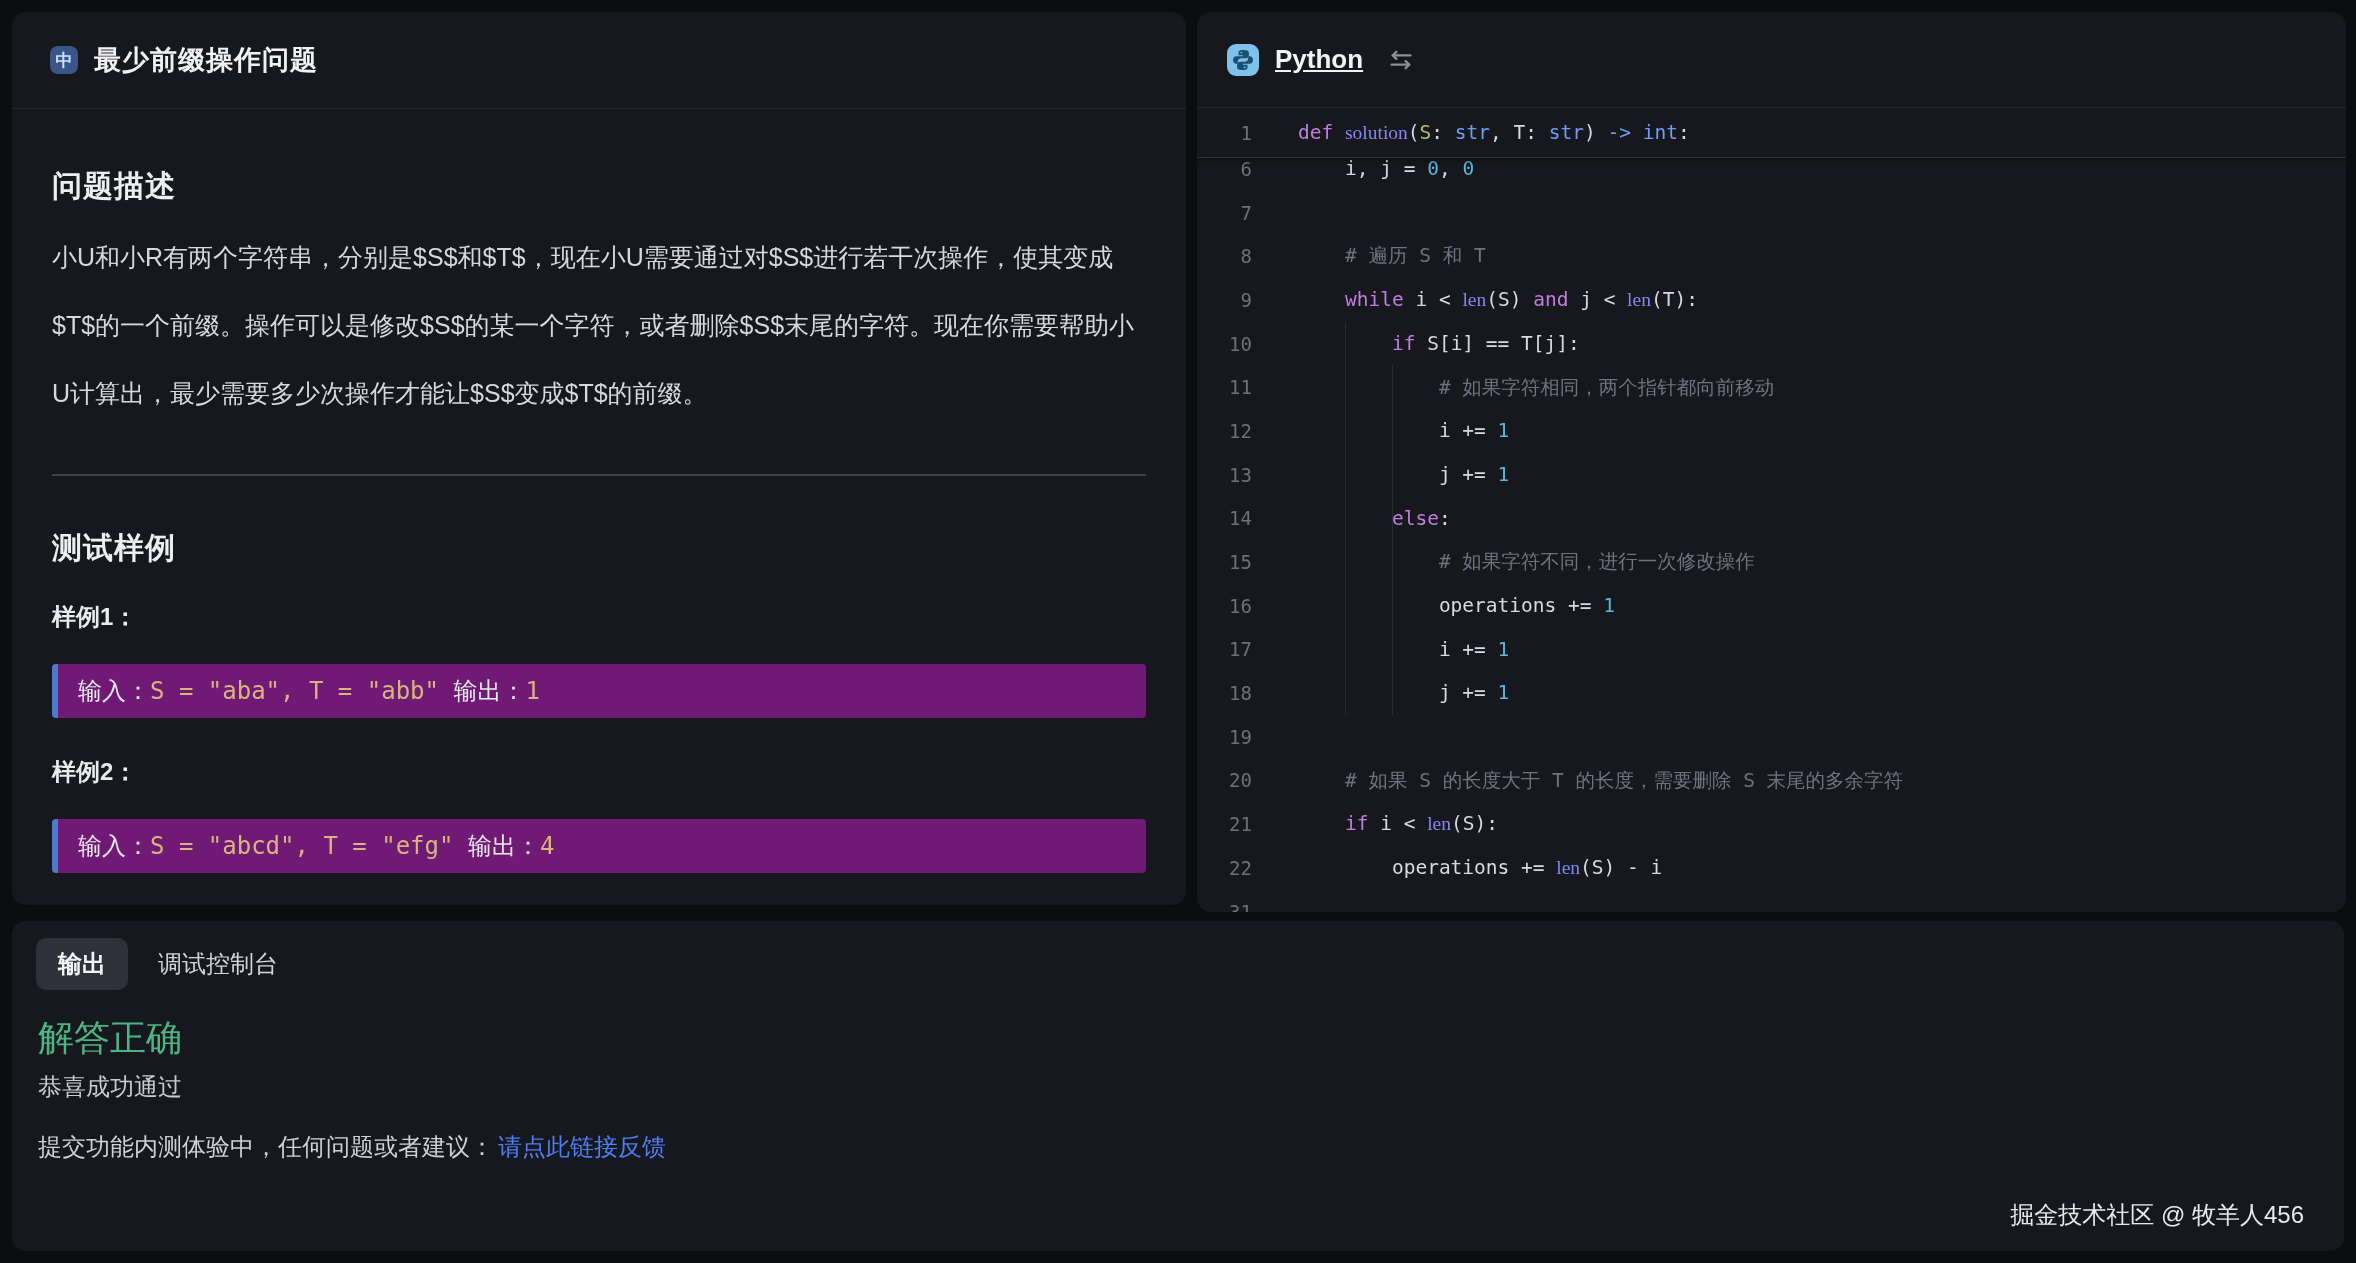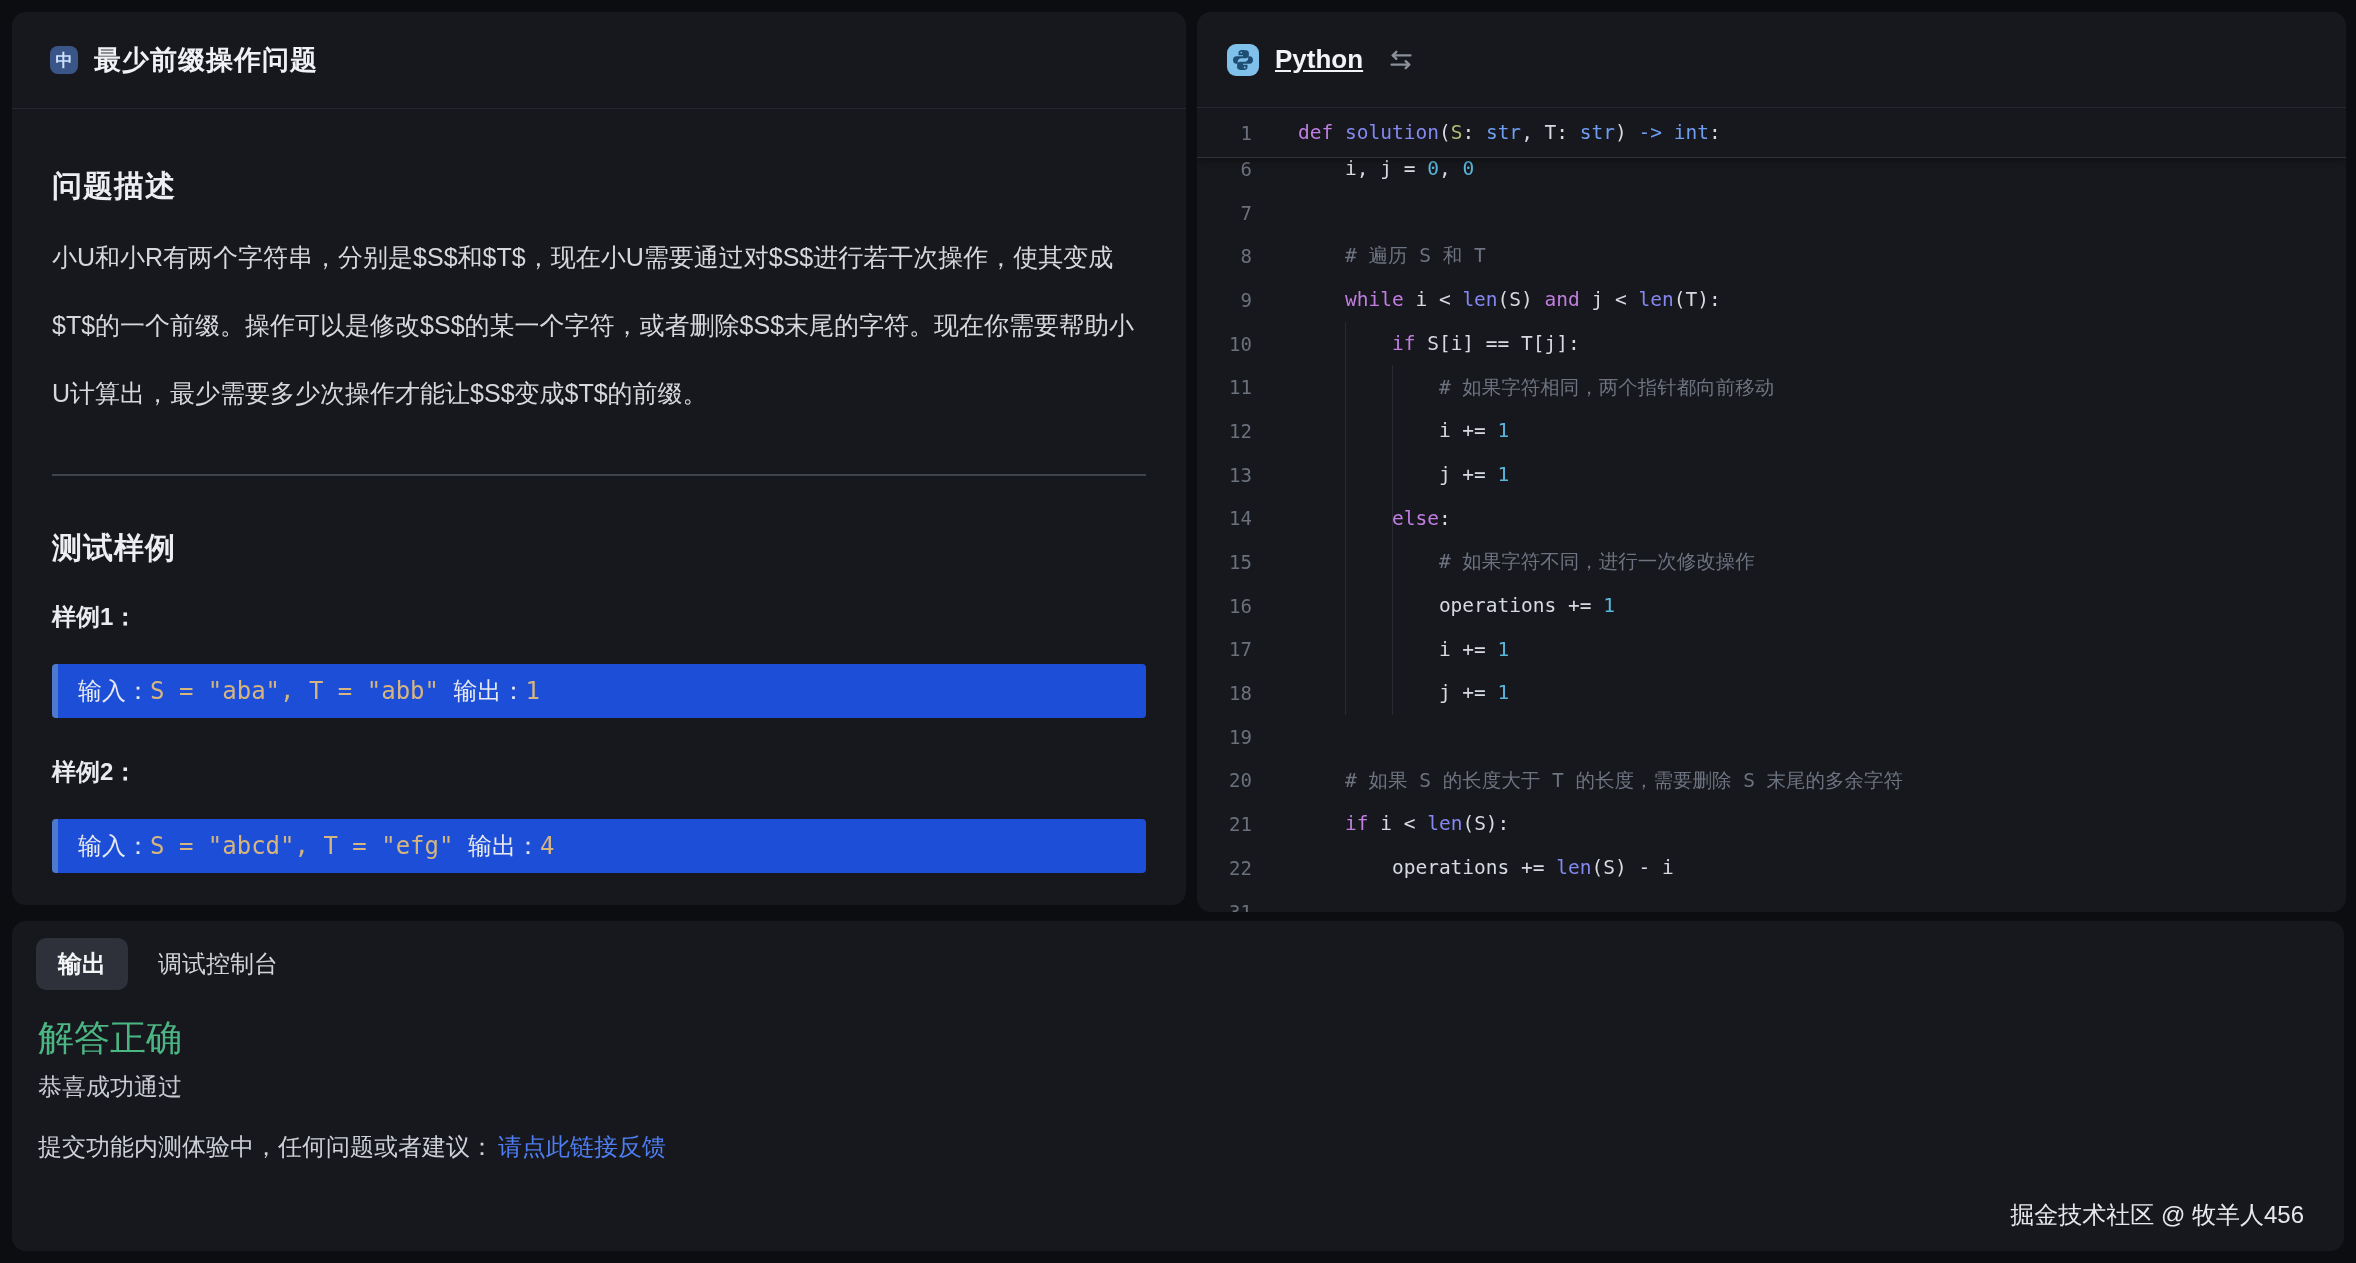--- a/index.html
+++ b/index.html
@@ -30,21 +30,21 @@
   .p-content { padding:0 40px; }
   .h2 { margin:0; font-size:30px; font-weight:700; color:#eceef1; letter-spacing:1px; }
   .h2.desc { margin-top:57px; }
   .h2.examples { margin-top:52px; }
   .desc-text { margin:16px 0 0 0; font-size:25px; line-height:68px; color:#d6d8dd; }
   .divider { margin:47px 0 0 0; border:none; border-top:2px solid #3f434c; }
   .ex-label { margin-top:32px; font-size:24px; font-weight:700; color:#e9ebef; }
   .ex-label.later { margin-top:38px; }
   .ex-block {
     margin-top:31px; height:54px; display:flex; align-items:center;
-    background:#1d4ed8; border-left:6px solid #4d7ace; border-radius:4px;
+    background:#701a75; border-left:6px solid #4d7ace; border-radius:4px;
     padding:16px 20px; font-family:"DejaVu Sans Mono", monospace; font-size:24px;
     color:#e8eaee; white-space:pre;text-align:right;
   }
   .io-code { color:#d6b57e; }
 
   
   .e-header {
     height:96px; display:flex; align-items:center; padding:0 30px;
     border-bottom:1px solid #26282f;
   }
@@ -67,21 +67,21 @@
     flex:none; width:55px; text-align:right; color:#6b717c;
     font-family:"DejaVu Sans Mono", monospace; font-size:19px;
   }
   pre.code {
     margin:0 0 0 46px; white-space:pre;
     font-family:"DejaVu Sans Mono", monospace; font-size:19.5px; line-height:1;
     color:#d7dae0;
   }
   .tk-pl { color:#d7dae0; }
   .tk-kw { color:#c07ee0; }
-  .tk-fn { color:#8388f0; }
+  .tk-fn { color:#8388f0;font-family:Liberation Serif, serif; }
   .tk-ty { color:#6f9df1; }
   .tk-pr { color:#b3bd72; }
   .tk-num{ color:#59b8dd; }
   .tk-cm { color:#6d7380; }
   .guide { position:absolute; width:1px; background:#272a31; z-index:0; }
   .guide.g1 { left:148px; top:214px; height:393px; }
   .guide.g2 { left:195px; top:257px; height:350px; }
 
   
   .tabs { position:absolute; top:17px; left:24px; display:flex; align-items:center; }

